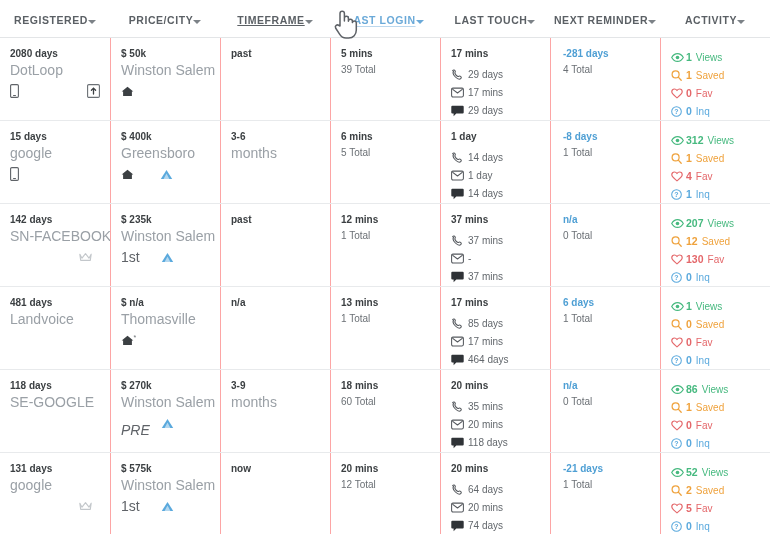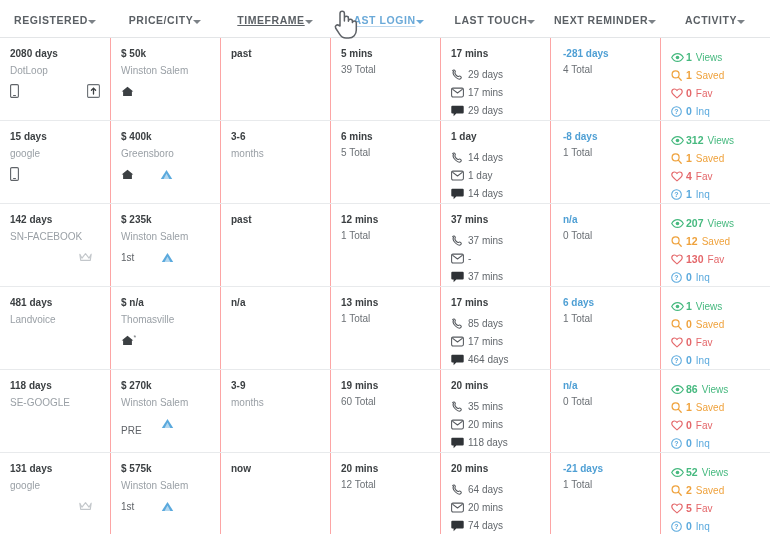--- a/index.html
+++ b/index.html
@@ -57,21 +57,21 @@
   .c-lasttouch{width:110px;}
   .c-reminder{width:110px;padding-left:12px;}
   .c-activity{width:110px;}
 
   
   .primary{
     font-size:10px;font-weight:bold;color:#3c4043;
     line-height:14px;white-space:nowrap;
   }
   .secondary{
-    font-size:10px;color:#9aa0a6;line-height:15px;
+    font-size:14px;color:#9aa0a6;line-height:15px;
     margin-top:2px;white-space:nowrap;
   }
   .secondary.dark{color:#5f6368;}
   .sub-plain{
     font-size:10px;color:#6b7075;line-height:14px;margin-top:2px;
   }
   .blue{color:#4e9fd4;}
   .primary.blue{color:#4e9fd4;}
   .th-label{display:block;}
 
@@ -646,35 +646,35 @@
       </div>
       <div class="row">
         <div class="cell c-registered">
           <div class="primary">118 days</div>
           <div class="secondary">SE-GOOGLE</div>
         </div>
         <div class="cell c-price">
           <div class="primary">$ 270k</div>
           <div class="secondary">Winston Salem</div>
           <div class="iconline">
-            <span class="secondary dark" style="margin-top: 15px; width: 40px;">PRE</span>
+            <span class="secondary dark" style="margin-top: 15px; width: 40px; font-style: italic;">PRE</span>
             <span class="icn">
               <svg width="13" height="11" viewBox="0 0 13 11">
                 <path d="M6.5 0.9 L12.2 9.9 L0.8 9.9 Z" fill="#5aa9dd"></path>
                 <path d="M6.5 4.4 L9.4 9.9 L3.6 9.9 Z" fill="#ffffff" opacity="0.55"></path>
               </svg>
             </span>
           </div>
         </div>
         <div class="cell c-timeframe">
           <div class="primary">3-9</div>
           <div class="secondary">months</div>
         </div>
         <div class="cell c-lastlogin">
-          <div class="primary">19 mins</div>
+          <div class="primary">18 mins</div>
           <div class="sub-plain">60 Total</div>
         </div>
         <div class="cell c-lasttouch">
           <div class="primary">20 mins</div>
           <div class="touchlist">
             <div class="touchrow">
               <span class="ticon">
                 <span class="icn">
                   <svg width="12" height="12" viewBox="0 0 12 12">
                     <path d="M1.6 1.5 c1.2 -1.2 2.1 -0.3 2.6 0.6 c0.5 0.9 -0.6 1.4 -0.3 2.2 c0.4 1.1 1.9 2.7 3 3.1 c0.8 0.3 1.3 -0.8 2.2 -0.3 c0.9 0.5 1.8 1.4 0.6 2.6 c-1.1 1.1 -3.3 0.3 -5.3 -1.7 c-2 -2 -2.9 -4.3 -1.8 -5.4 Z" fill="none" stroke="#55595e" stroke-width="1.05" stroke-linejoin="round"></path>

